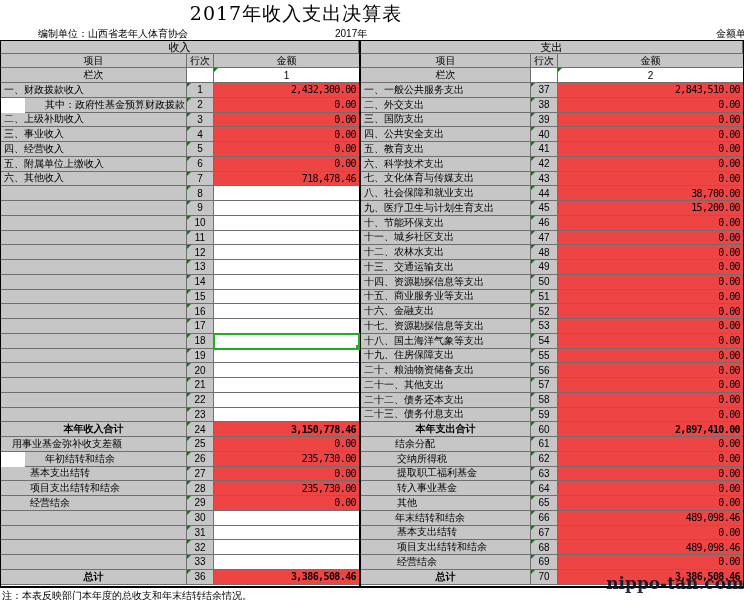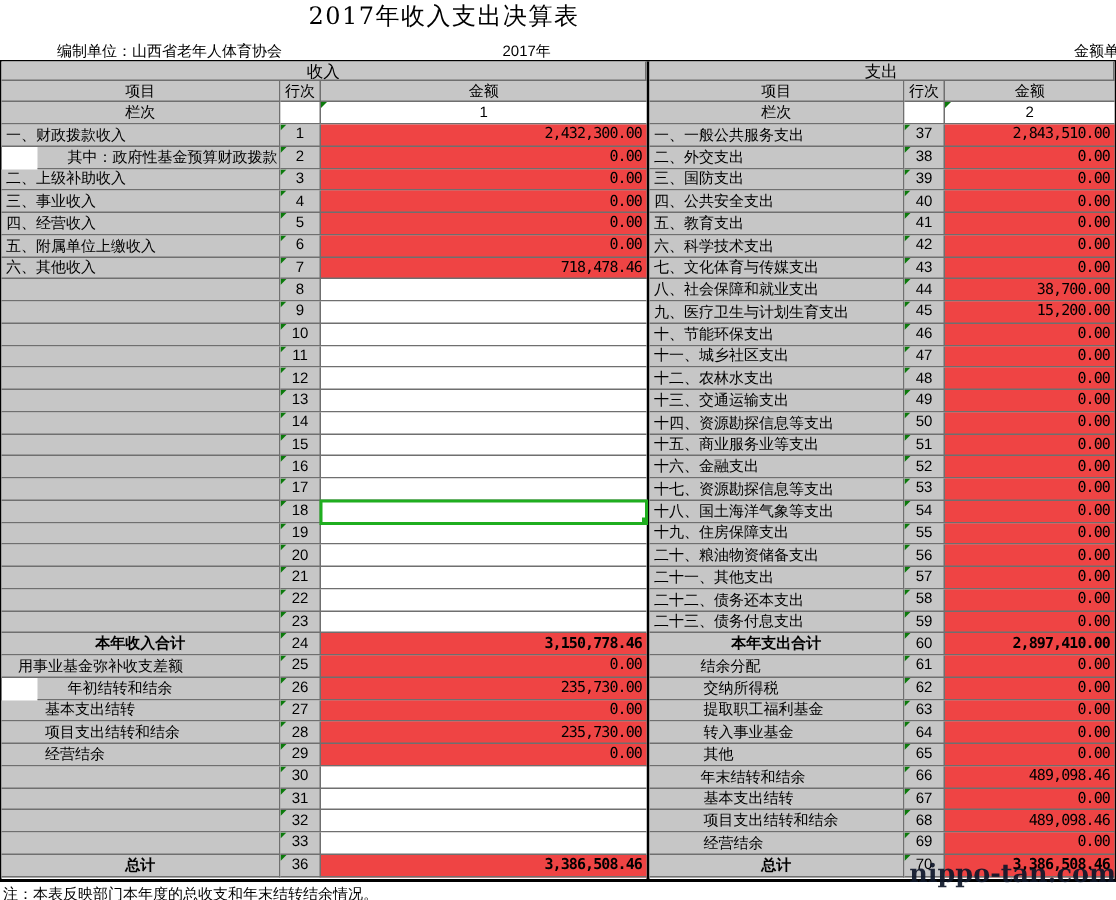--- a/index.html
+++ b/index.html
@@ -1,27 +1,27 @@
 <!DOCTYPE html>
 <html><head>
 <meta charset="utf-8">
 <style>
   html,body{margin:0;padding:0;background:#fff;}
   .page{position:relative;width:744px;height:600px;background:#ffffff;overflow:hidden;
         font-family:"Liberation Sans",sans-serif;font-size:10px;color:#000;}
   .title{position:absolute;top:1px;left:0;width:592px;text-align:center;
-         font-family:"DejaVu Serif",serif;font-size:16px;letter-spacing:1px;}
+         font-family:"DejaVu Serif",serif;font-size:19px;letter-spacing:1px;}
   .meta{position:absolute;top:27px;left:0;width:744px;height:12px;font-size:10px;margin-left:35px;}
   .meta-left{position:absolute;left:3px;top:0;}
   .meta-center{position:absolute;left:300px;top:0;}
   .meta-right{position:absolute;right:3px;top:0;}
   .table{position:absolute;top:40px;left:0;width:744px;height:548px;box-sizing:border-box;
          border:1px solid #000;border-bottom-width:2px;display:flex;background:#fff;}
   .half{display:grid;grid-template-rows:13px 14px 15px repeat(34,14.76px);}
-  .half.income{width:430px;grid-template-columns:186px 27px 1fr;}
+  .half.income{width:358px;grid-template-columns:186px 27px 1fr;}
   .half.expense{flex:1;border-left:2px solid #000;grid-template-columns:170px 27px 1fr;}
   .c{box-sizing:border-box;border-right:1px solid #6f6f6f;border-bottom:1px solid #6f6f6f;
      display:flex;align-items:center;overflow:hidden;white-space:nowrap;position:relative;background:#fff;}
   .noR{border-right:none;}
   .gray{background:#c6c6c6;}
   .green{background:#ef4444;}
   .sec{grid-column:1/4;justify-content:center;font-size:11px;}
   .hc{justify-content:center;}
   .label{padding-left:3px;}
   .ind1{padding-left:11px;}

